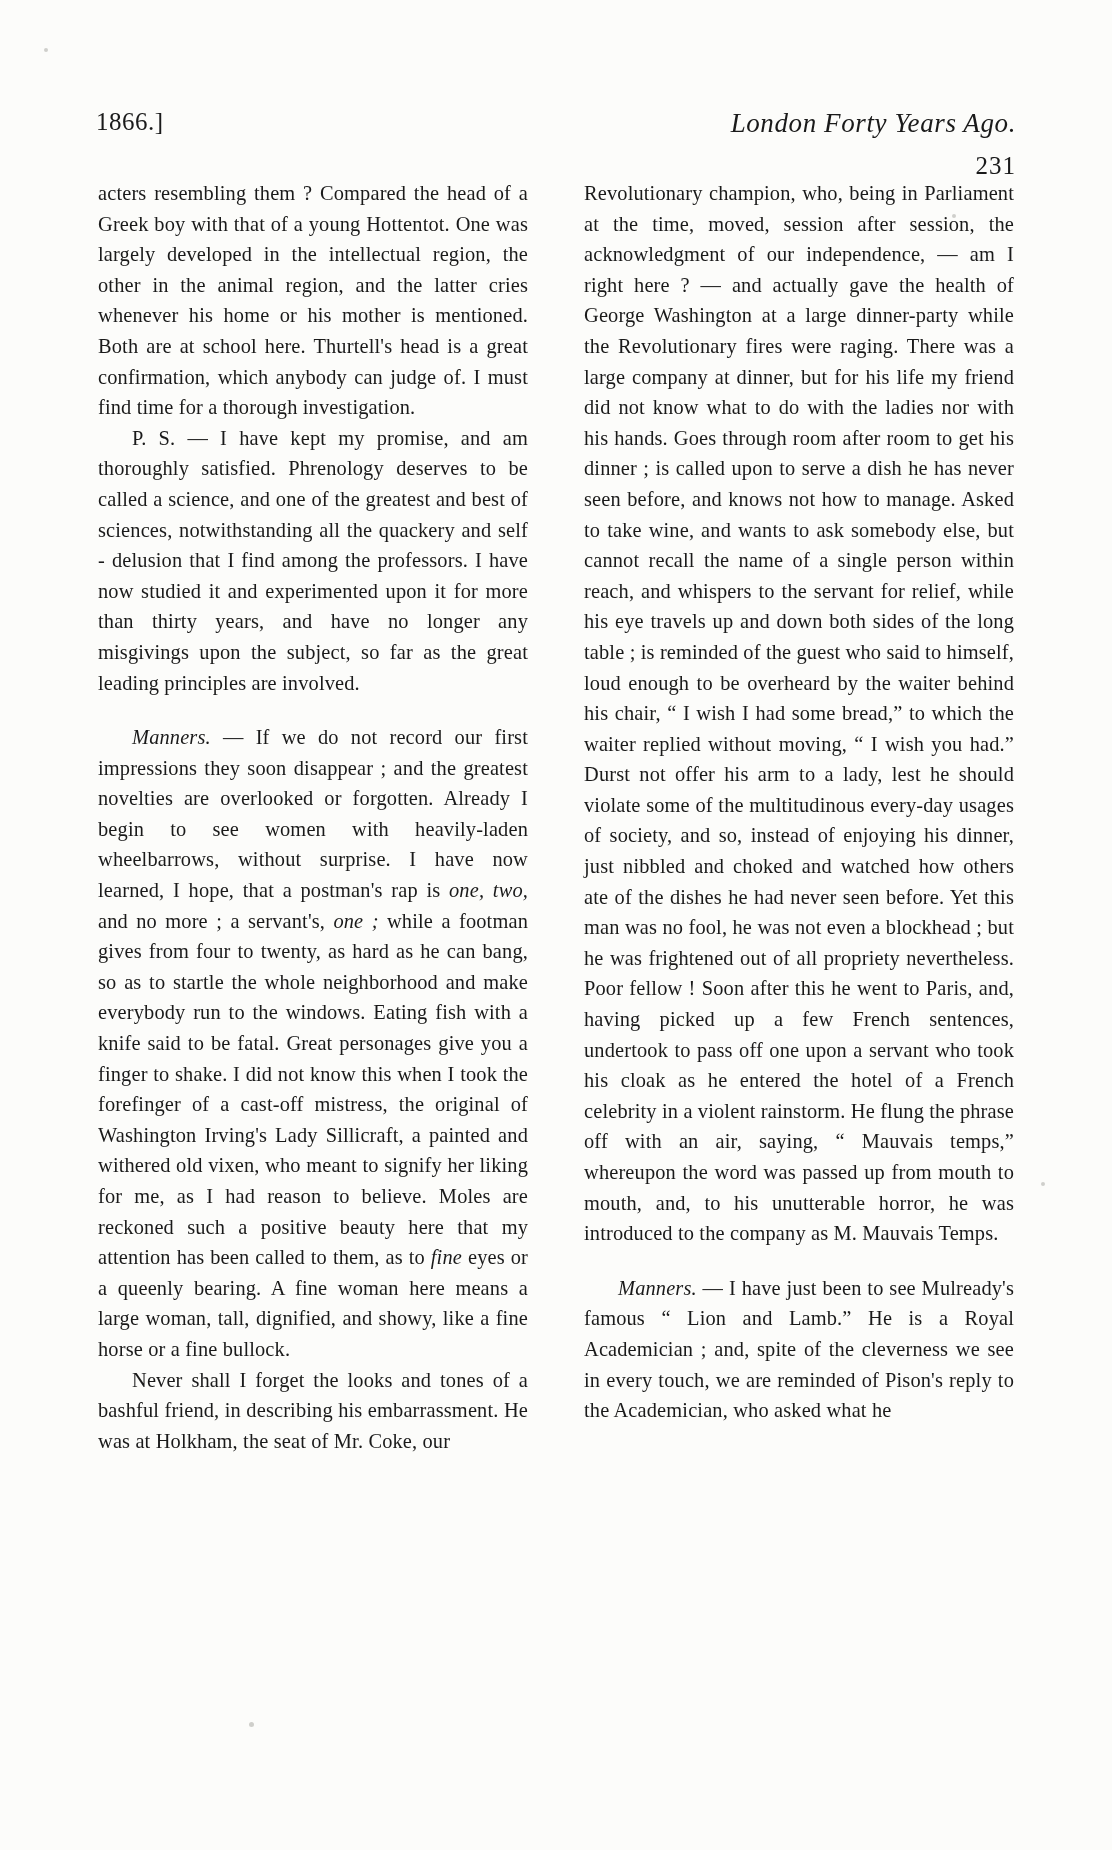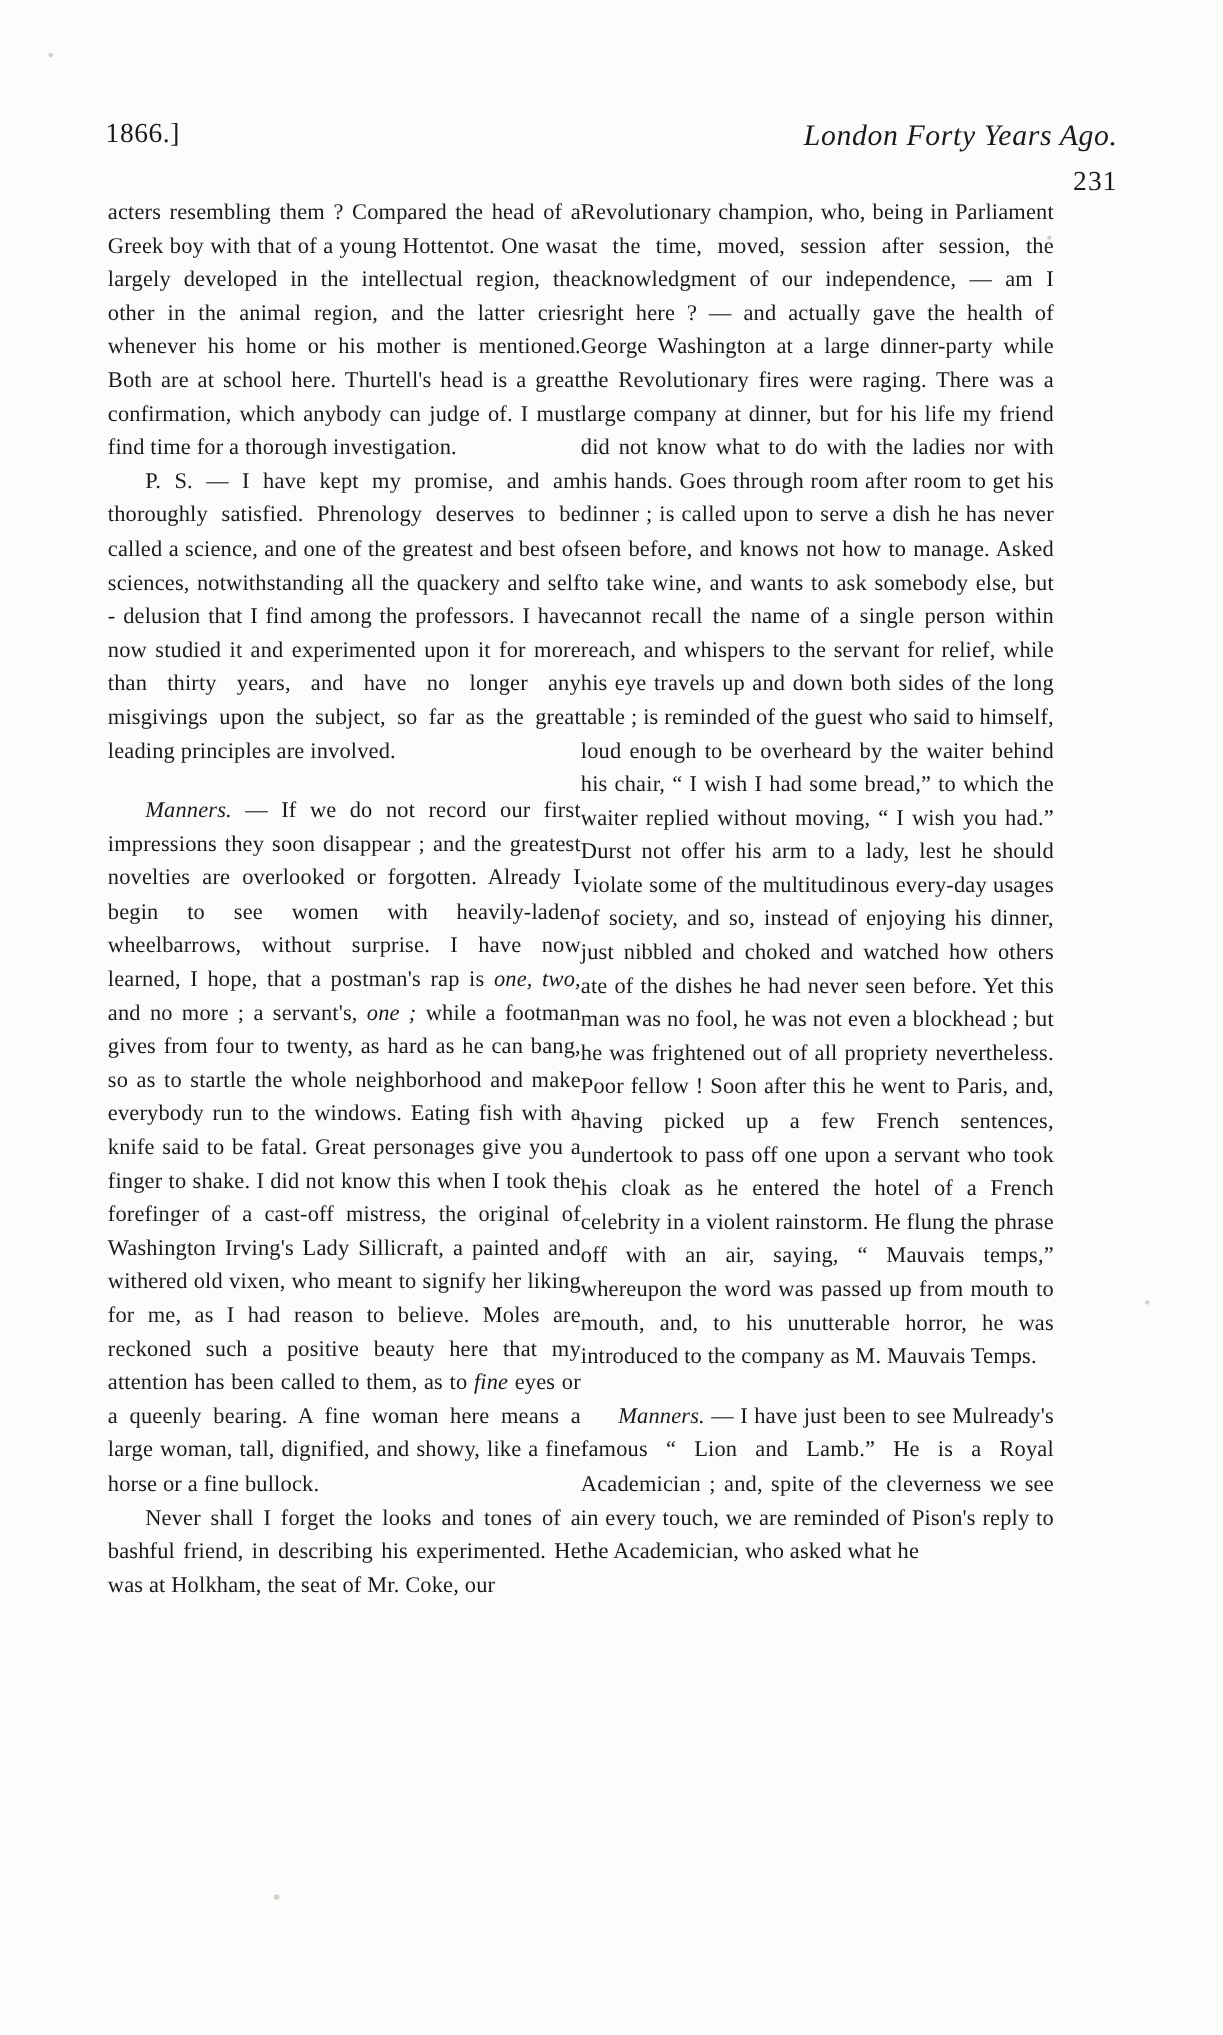--- a/index.html
+++ b/index.html
@@ -62,20 +62,21 @@
     letter-spacing: 1px;
     margin-top: 44px;
   }
 
   .columns {
     position: absolute;
     top: 178px;
     left: 98px;
     width: 916px;
     display: flex;
+    justify-content: space-between;
   }
   .col {
     width: 430px;
   }
   .col p {
     margin: 0;
     font-size: 20.4px;
     line-height: 30.6px;
     text-align: justify;
     text-justify: inter-word;
@@ -115,20 +116,20 @@
     <span class="folio-left">1866.]</span>
     <span class="running-title">London Forty Years Ago.</span>
     <span class="folio-right">231</span>
   </div>
 
   <div class="columns">
     <div class="col">
       <p>acters resembling them ? Compared the head of a Greek boy with that of a young Hottentot. One was largely developed in the intellectual region, the other in the animal region, and the latter cries whenever his home or his mother is mentioned. Both are at school here. Thurtell's head is a great confirmation, which anybody can judge of. I must find time for a thorough investigation.</p>
       <p class="indent">P. S. — I have kept my promise, and am thoroughly satisfied. Phrenology deserves to be called a science, and one of the greatest and best of sciences, notwithstanding all the quackery and self - delusion that I find among the professors. I have now studied it and experimented upon it for more than thirty years, and have no longer any misgivings upon the subject, so far as the great leading principles are involved.</p>
       <p class="indent gap"><i>Manners.</i> — If we do not record our first impressions they soon disappear ; and the greatest novelties are overlooked or forgotten. Already I begin to see women with heavily-laden wheelbarrows, without surprise. I have now learned, I hope, that a postman's rap is <i>one, two,</i> and no more ; a servant's, <i>one ;</i> while a footman gives from four to twenty, as hard as he can bang, so as to startle the whole neighborhood and make everybody run to the windows. Eating fish with a knife said to be fatal. Great personages give you a finger to shake. I did not know this when I took the forefinger of a cast-off mistress, the original of Washington Irving's Lady Sillicraft, a painted and withered old vixen, who meant to signify her liking for me, as I had reason to believe. Moles are reckoned such a positive beauty here that my attention has been called to them, as to <i>fine</i> eyes or a queenly bearing. A fine woman here means a large woman, tall, dignified, and showy, like a fine horse or a fine bullock.</p>
-      <p class="indent">Never shall I forget the looks and tones of a bashful friend, in describing his experimented. He was at Holkham, the seat of Mr. Coke, our</p>
+      <p class="indent">Never shall I forget the looks and tones of a bashful friend, in describing his embarrassment. He was at Holkham, the seat of Mr. Coke, our</p>
     </div>
     <div class="col">
       <p>Revolutionary champion, who, being in Parliament at the time, moved, session after session, the acknowledgment of our independence, — am I right here ? — and actually gave the health of George Washington at a large dinner-party while the Revolutionary fires were raging. There was a large company at dinner, but for his life my friend did not know what to do with the ladies nor with his hands. Goes through room after room to get his dinner ; is called upon to serve a dish he has never seen before, and knows not how to manage. Asked to take wine, and wants to ask somebody else, but cannot recall the name of a single person within reach, and whispers to the servant for relief, while his eye travels up and down both sides of the long table ; is reminded of the guest who said to himself, loud enough to be overheard by the waiter behind his chair, “ I wish I had some bread,” to which the waiter replied without moving, “ I wish you had.” Durst not offer his arm to a lady, lest he should violate some of the multitudinous every-day usages of society, and so, instead of enjoying his dinner, just nibbled and choked and watched how others ate of the dishes he had never seen before. Yet this man was no fool, he was not even a blockhead ; but he was frightened out of all propriety nevertheless. Poor fellow ! Soon after this he went to Paris, and, having picked up a few French sentences, undertook to pass off one upon a servant who took his cloak as he entered the hotel of a French celebrity in a violent rainstorm. He flung the phrase off with an air, saying, “ Mauvais temps,” whereupon the word was passed up from mouth to mouth, and, to his unutterable horror, he was introduced to the company as M. Mauvais Temps.</p>
       <p class="indent gap"><i>Manners.</i> — I have just been to see Mulready's famous “ Lion and Lamb.” He is a Royal Academician ; and, spite of the cleverness we see in every touch, we are reminded of Pison's reply to the Academician, who asked what he</p>
     </div>
   </div>
 </div>
 
 </body></html>

